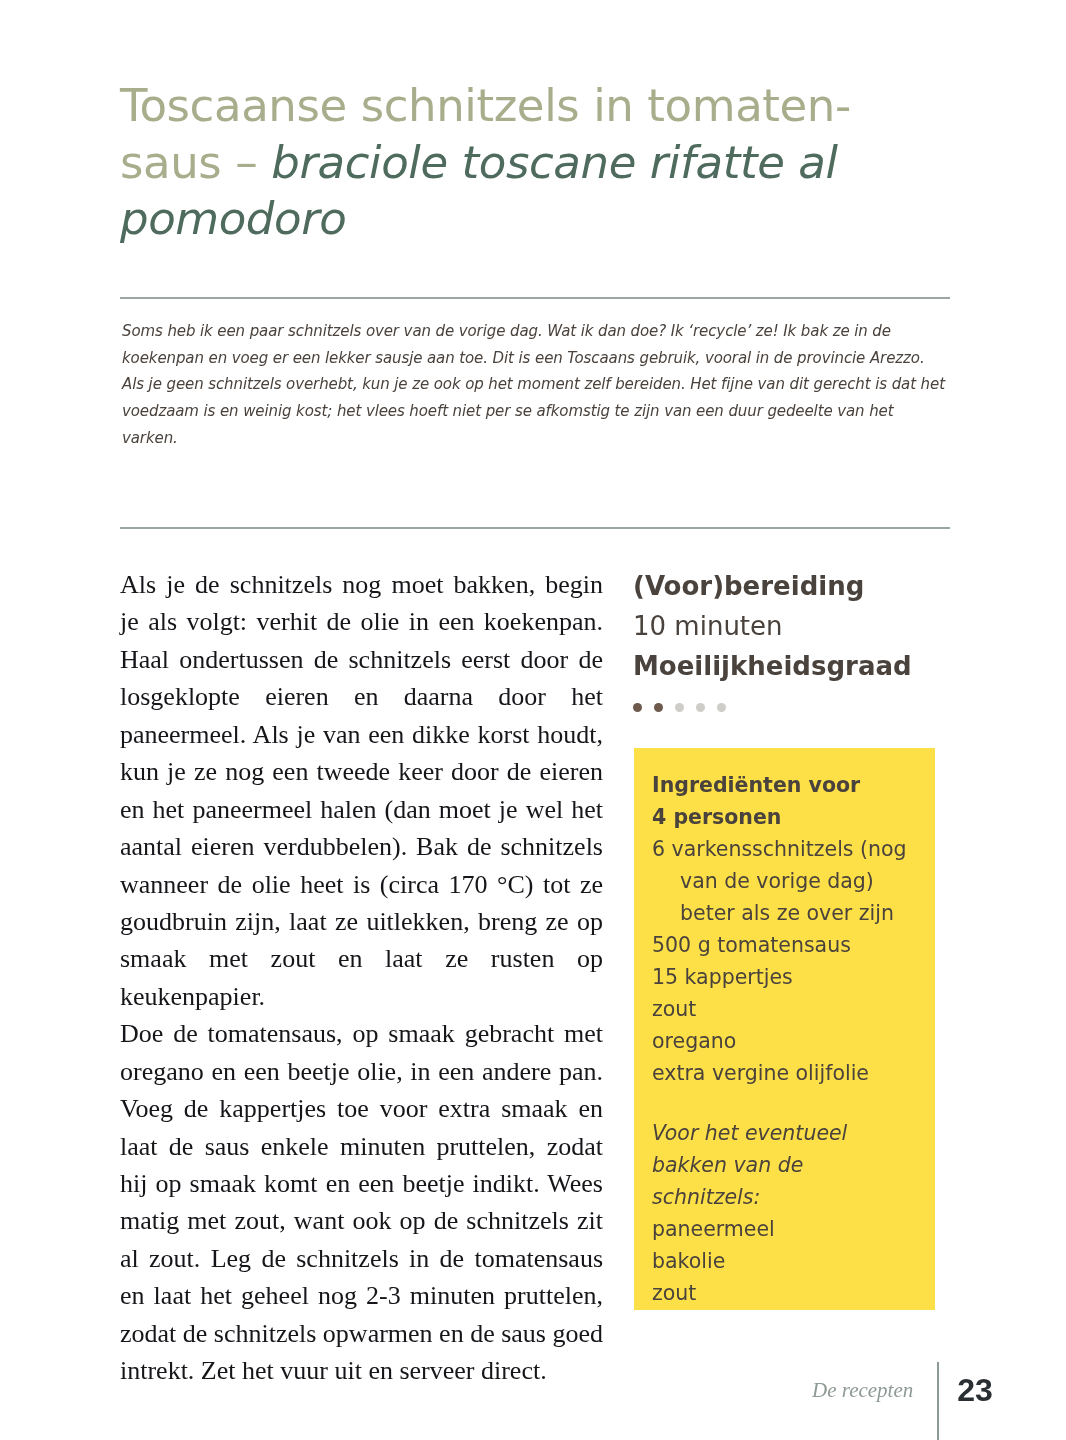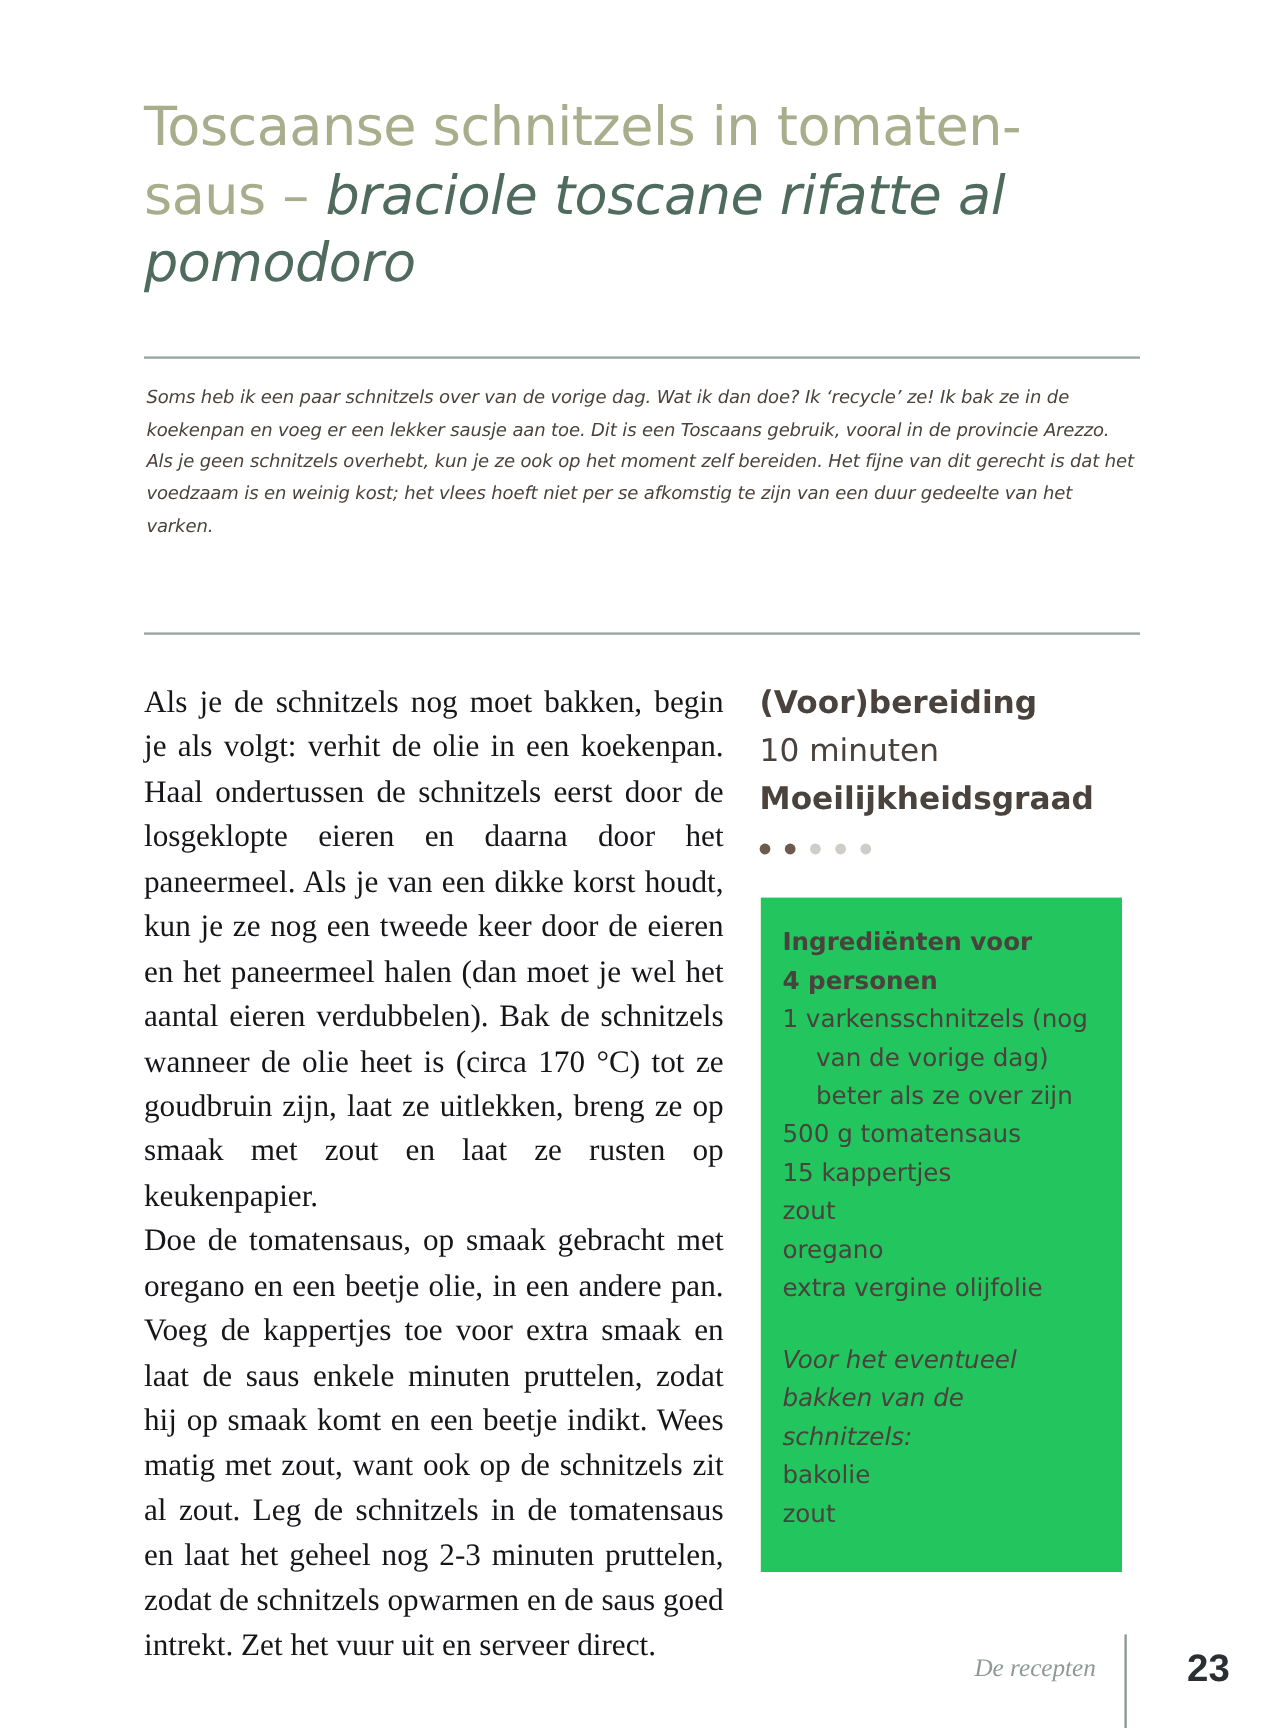--- a/index.html
+++ b/index.html
@@ -120,21 +120,21 @@
   }
   .dot.filled { background: #6e5a4d; }
 
   
   .ingredients-box {
     position: absolute;
     left: 634px;
     top: 748px;
     width: 301px;
     height: 562px;
-    background: #22c55e;
+    background: #fde047;
     box-sizing: border-box;
     padding: 22px 18px 20px 18px;
   }
 
   .ing-line {
     font-family: "DejaVu Sans", sans-serif;
     font-size: 20.5px;
     line-height: 1.56;
     color: #4a423c;
   }
@@ -143,21 +143,20 @@
   .ing-line.indent { padding-left: 28px; }
   .ing-spacer { height: 28px; }
 
   
   .footer {
     position: absolute;
     left: 812px;
     top: 1372px;
     display: flex;
     align-items: center;
-    gap: 32px;
   }
   .footer-section {
     font-family: "Liberation Serif", serif;
     font-style: italic;
     font-size: 21px;
     color: #8e9a93;
     padding-right: 22px;
     white-space: nowrap;
   }
   .footer-divider {
@@ -205,33 +204,34 @@
       <span class="dot"></span>
       <span class="dot"></span>
       <span class="dot"></span>
     </div>
   </div>
 
   <div class="ingredients-box">
     <div class="ing-line bold">Ingrediënten voor</div>
     <div class="ing-line bold">4 personen</div>
     <div>
-        <div class="ing-line">1 varkensschnitzels (nog</div>
+        <div class="ing-line">6 varkensschnitzels (nog</div>
         <div class="ing-line indent">van de vorige dag)</div>
         <div class="ing-line indent">beter als ze over zijn</div>
         <div class="ing-line">500 g tomatensaus</div>
         <div class="ing-line">15 kappertjes</div>
         <div class="ing-line">zout</div>
         <div class="ing-line">oregano</div>
         <div class="ing-line">extra vergine olijfolie</div>
       </div>
     <div class="ing-spacer"></div>
     <div class="ing-line italic">Voor het eventueel</div>
     <div class="ing-line italic">bakken van de schnitzels:</div>
     <div>
+        <div class="ing-line">paneermeel</div>
         <div class="ing-line">bakolie</div>
         <div class="ing-line">zout</div>
       </div>
   </div>
 
   <div class="footer">
     <span class="footer-section">De recepten</span>
     <span class="footer-page">23</span>
   </div>
   <div class="footer-divider"></div>

